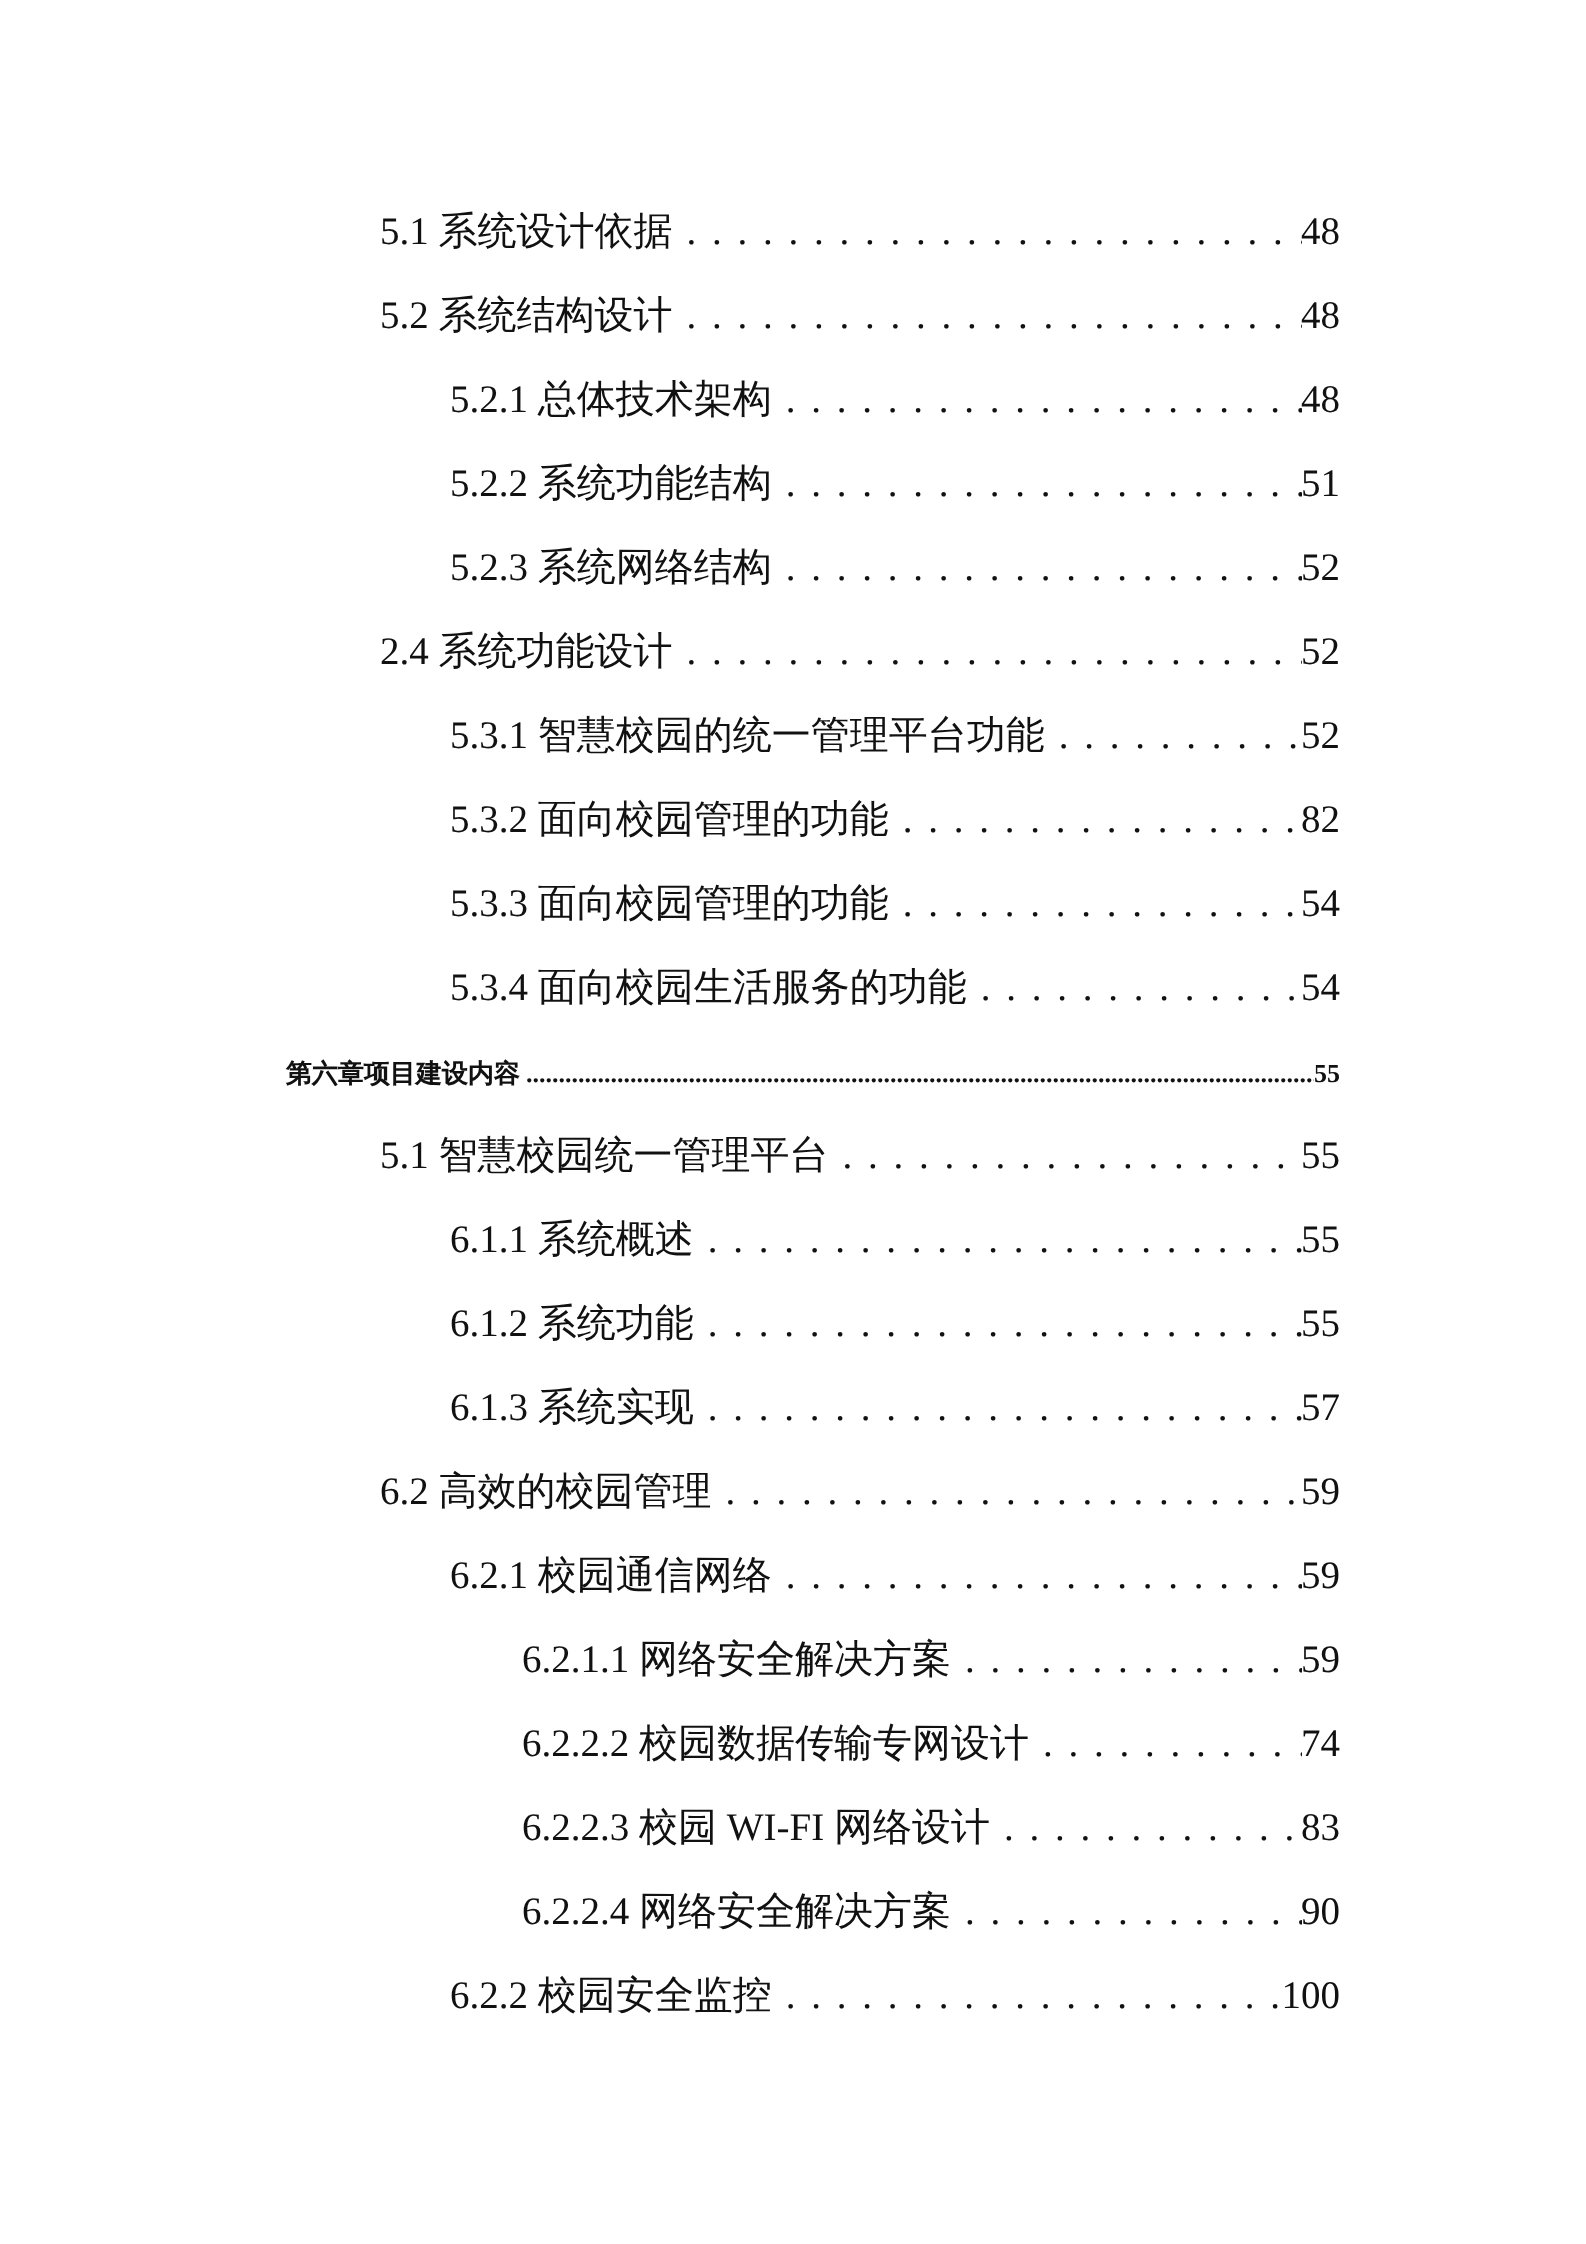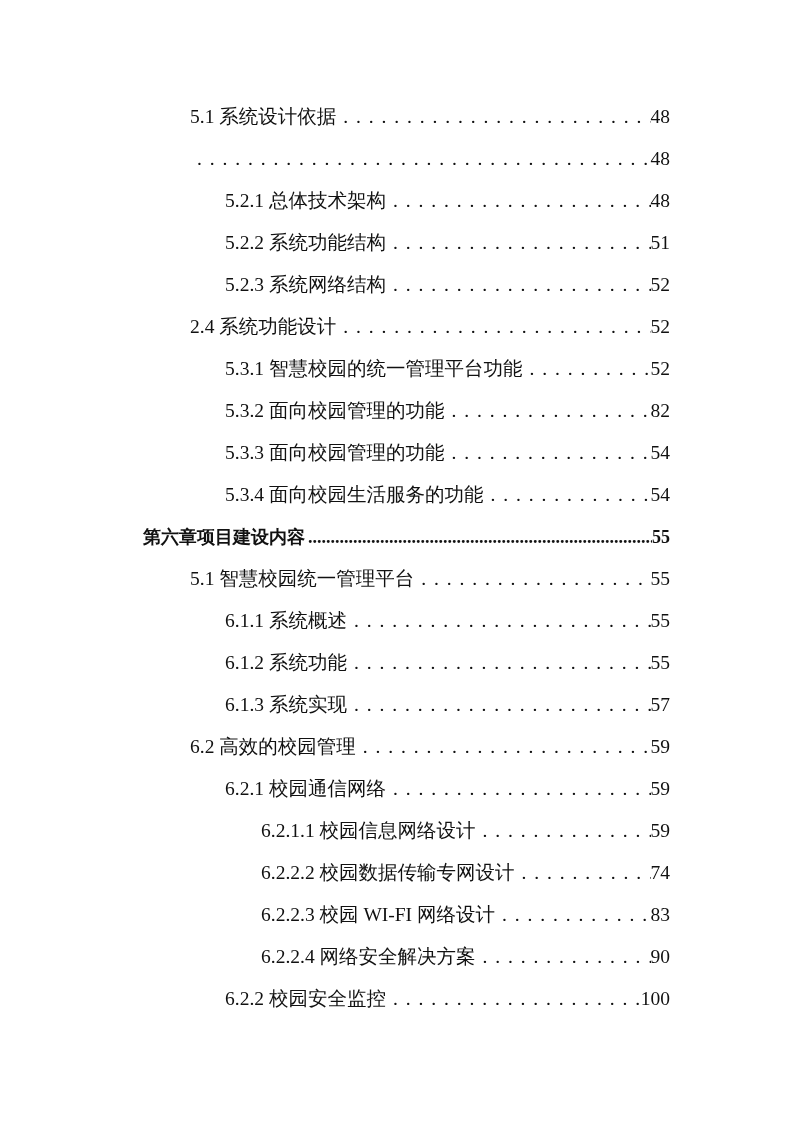--- a/index.html
+++ b/index.html
@@ -29,21 +29,21 @@
     line-height: 42px;
     font-size: 19.5px;
     white-space: nowrap;
   }
   .toc-line.lvl1 { padding-left: 47px; }
   .toc-line.lvl2 { padding-left: 82px; }
   .toc-line.lvl3 { padding-left: 118px; }
   .toc-line.chapter {
     padding-left: 0;
     font-weight: 700;
-    font-size: 18px;
+    font-size: 13px;
   }
   .toc-label {
     flex: none;
   }
   .toc-leader {
     flex: 1 1 auto;
     overflow: hidden;
     white-space: nowrap;
     padding: 0 6px 0 7px;
     letter-spacing: 1.5px;
@@ -61,20 +61,21 @@
 <body>
 
 <div class="page">
   <div class="toc" id="toc">
       <div class="toc-line lvl1">
     <span class="toc-label">5.1 系统设计依据</span>
     <span class="toc-leader" aria-hidden="true">. . . . . . . . . . . . . . . . . . . . . . . . . . . . . . . . . . . . . . . . . . . . . . . . . . . . . . . . . . . . . . . . . . . . . . . . . . . . . . . . . . . . . . . . . . </span>
     <span class="toc-page">48</span>
   </div>
       <div class="toc-line lvl1">
+    <span class="toc-label">5.2 系统结构设计</span>
     <span class="toc-leader" aria-hidden="true">. . . . . . . . . . . . . . . . . . . . . . . . . . . . . . . . . . . . . . . . . . . . . . . . . . . . . . . . . . . . . . . . . . . . . . . . . . . . . . . . . . . . . . . . . . </span>
     <span class="toc-page">48</span>
   </div>
       <div class="toc-line lvl2">
     <span class="toc-label">5.2.1 总体技术架构</span>
     <span class="toc-leader" aria-hidden="true">. . . . . . . . . . . . . . . . . . . . . . . . . . . . . . . . . . . . . . . . . . . . . . . . . . . . . . . . . . . . . . . . . . . . . . . . . . . . . . . . . . . . . . . . . . </span>
     <span class="toc-page">48</span>
   </div>
       <div class="toc-line lvl2">
     <span class="toc-label">5.2.2 系统功能结构</span>
@@ -140,21 +141,21 @@
     <span class="toc-label">6.2 高效的校园管理</span>
     <span class="toc-leader" aria-hidden="true">. . . . . . . . . . . . . . . . . . . . . . . . . . . . . . . . . . . . . . . . . . . . . . . . . . . . . . . . . . . . . . . . . . . . . . . . . . . . . . . . . . . . . . . . . . </span>
     <span class="toc-page">59</span>
   </div>
       <div class="toc-line lvl2">
     <span class="toc-label">6.2.1 校园通信网络</span>
     <span class="toc-leader" aria-hidden="true">. . . . . . . . . . . . . . . . . . . . . . . . . . . . . . . . . . . . . . . . . . . . . . . . . . . . . . . . . . . . . . . . . . . . . . . . . . . . . . . . . . . . . . . . . . </span>
     <span class="toc-page">59</span>
   </div>
       <div class="toc-line lvl3">
-    <span class="toc-label">6.2.1.1 校园信息网络设计</span>
+    <span class="toc-label">6.2.1.1 网络安全解决方案</span>
     <span class="toc-leader" aria-hidden="true">. . . . . . . . . . . . . . . . . . . . . . . . . . . . . . . . . . . . . . . . . . . . . . . . . . . . . . . . . . . . . . . . . . . . . . . . . . . . . . . . . . . . . . . . . . </span>
     <span class="toc-page">59</span>
   </div>
       <div class="toc-line lvl3">
     <span class="toc-label">6.2.2.2 校园数据传输专网设计</span>
     <span class="toc-leader" aria-hidden="true">. . . . . . . . . . . . . . . . . . . . . . . . . . . . . . . . . . . . . . . . . . . . . . . . . . . . . . . . . . . . . . . . . . . . . . . . . . . . . . . . . . . . . . . . . . </span>
     <span class="toc-page">74</span>
   </div>
       <div class="toc-line lvl3">
     <span class="toc-label">6.2.2.3 校园 WI-FI 网络设计</span>

